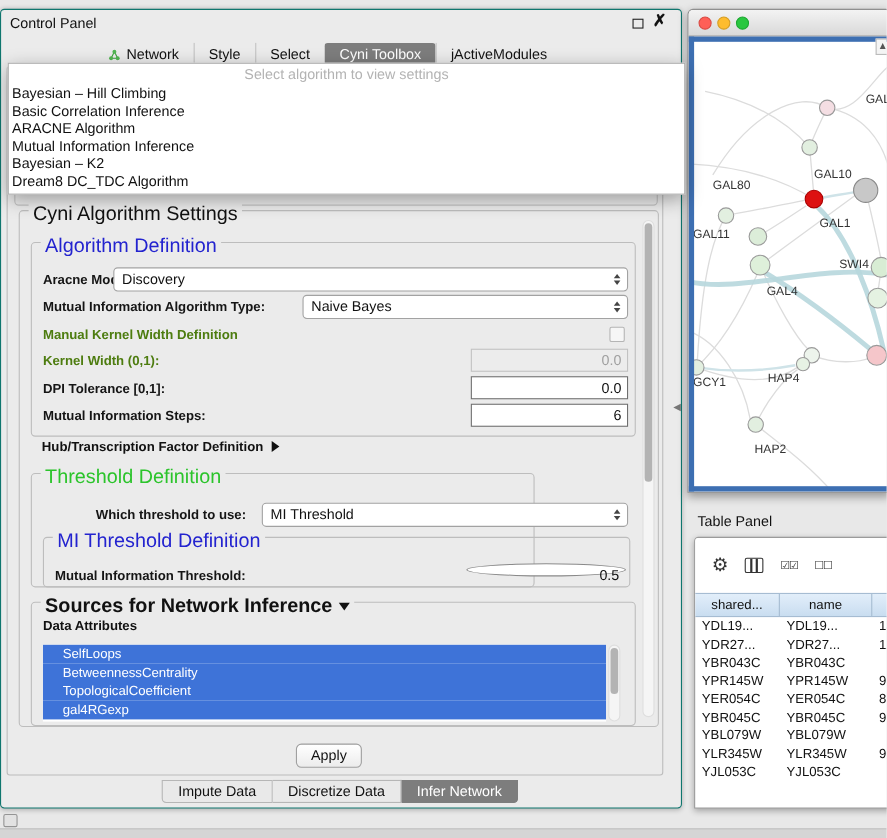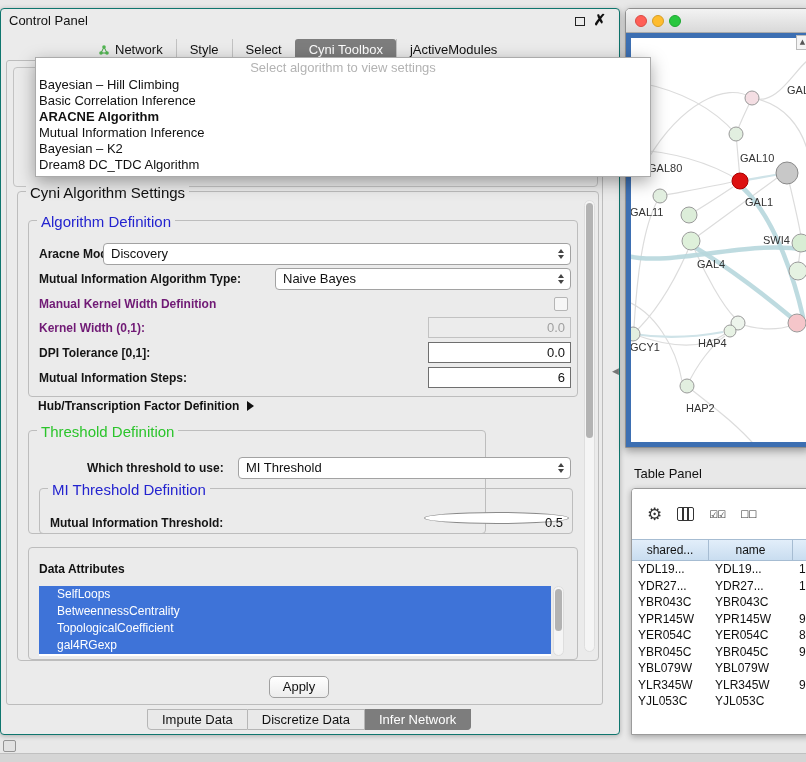--- a/index.html
+++ b/index.html
@@ -14,39 +14,39 @@
   .cw-close{position:absolute;right:13px;top:2px;font-size:15px;font-weight:bold;color:#111;line-height:18px}
   .top-tabs{position:absolute;left:84px;top:30px;height:21px;display:flex;font-size:13px}
   .top-tabs .tab{display:flex;align-items:center;gap:5px;padding:0 13px;border-left:1px solid #c2c2c2;line-height:21px;white-space:nowrap}
   .top-tabs .tab:first-child{border-left:none}
   .top-tabs .tab.selected{background:#7d7d7d;color:#fff;border-radius:3px 3px 0 0;border-left-color:transparent}
   .content-border{position:absolute;left:5px;top:51px;width:597px;height:645px;border:1px solid #bcbcbc;border-radius:3px}
   .hidden-group{position:absolute;left:12px;top:58px;width:585px;height:120px;border:1px solid #c3c3c3;border-radius:4px}
   .combo-fragment{position:absolute;left:556px;top:90px;width:40px;height:26px;background:#fff;border:2px solid #85aede;border-radius:5px}
 
   
-  .algo-popup{position:absolute;left:34px;top:48px;width:616px;background:#fff;border:1px solid #ababab;box-shadow:0 5px 16px rgba(0,0,0,.35);z-index:40;padding-bottom:3px}
+  .algo-popup{position:absolute;left:6px;top:48px;width:616px;background:#fff;border:1px solid #ababab;box-shadow:0 5px 16px rgba(0,0,0,.35);z-index:40;padding-bottom:3px}
   .popup-prompt{height:19px;line-height:19px;text-align:center;color:#b3b3b3;font-size:13px}
   .popup-item{height:16px;line-height:16px;padding-left:3px;font-size:13px;color:#111}
-  .popup-item.sel{font-weight:bold}
+  .popup-item.sel{font-weight:normal}
 
   
   .group{position:absolute;border:1px solid #bdbdbd;border-radius:4px}
-  .gtitle{position:absolute;top:-8px;left:8px;background:#ebebeb;padding:0 4px;font-size:15px;color:#111;white-space:nowrap}
+  .gtitle{position:absolute;top:-8px;left:8px;background:#ebebeb;padding:0 4px;font-size:18px;color:#111;white-space:nowrap}
   .gtitle.bold{font-weight:bold}
   .gtitle.blue{color:#2323cf}
   .gtitle.green{color:#2bc42b}
   .settings-group{left:16px;top:182px;width:582px;height:470px}
   .algo-def{left:10px;top:28px;width:550px;height:177px}
   .threshold-group{left:10px;top:238px;width:458px;height:104px}
   .mi-group{left:10px;top:57px;width:534px;height:46px}
   .sources-group{left:10px;top:355px;width:550px;height:113px}
 
   .field-label{position:absolute;font-size:12px;font-weight:bold;color:#151515;line-height:22px;white-space:nowrap}
-  .field-label.disabled{color:#701a75}
+  .field-label.disabled{color:#4d7c0f}
   .combo{position:absolute;height:22px;background:#fff;border:1px solid #a2a2a2;border-radius:4px;font-size:13px;line-height:20px;padding-left:7px;color:#111}
   .combo .arrows{position:absolute;right:3px;top:3px;bottom:3px;width:13px;display:flex;flex-direction:column;align-items:center;justify-content:center;gap:2px}
   .arrow-up{width:0;height:0;border-left:3.5px solid transparent;border-right:3.5px solid transparent;border-bottom:4px solid #444}
   .arrow-down{width:0;height:0;border-left:3.5px solid transparent;border-right:3.5px solid transparent;border-top:4px solid #444}
   .tfield{position:absolute;height:21px;background:#fff;border:1px solid #6f6f6f;font-size:13px;line-height:19px;text-align:right;padding-right:5px;color:#111}
   .tfield.light{border-color:#8a8a8a}
   .tfield.disabled{background:#ececec;border-color:#c2c2c2;color:#a0a0a0}
   .checkbox{position:absolute;width:14px;height:14px;border:1px solid #b5b5b5;background:#f6f6f6;border-radius:2px}
   .hub-row{position:absolute;left:20px;top:207px;display:flex;align-items:center;gap:8px;font-size:12px;font-weight:bold}
   .tri-right{width:0;height:0;border-top:5px solid transparent;border-bottom:5px solid transparent;border-left:7px solid #111}
@@ -199,20 +199,21 @@
         </div>
 
         <div class="group mi-group">
           <div class="gtitle blue">MI Threshold Definition</div>
           <div class="field-label" style="left:10px;top:23px">Mutual Information Threshold:</div>
           <div class="tfield light" style="left:384px;top:23px;width:145px">0.5</div>
         </div>
       </div>
 
       <div class="group sources-group">
+        <div class="gtitle bold"><span>Sources for Network Inference</span><i class="tri-down"></i></div>
         <div class="attr-label">Data Attributes</div>
         <div class="attr-list">
             <div class="attr-item">SelfLoops</div>
             <div class="attr-item">BetweennessCentrality</div>
             <div class="attr-item">TopologicalCoefficient</div>
             <div class="attr-item">gal4RGexp</div>
           </div>
         <div class="vscroll list-scroll">
             <div class="vthumb" style="top:2px;height:42px"></div>
           </div>

